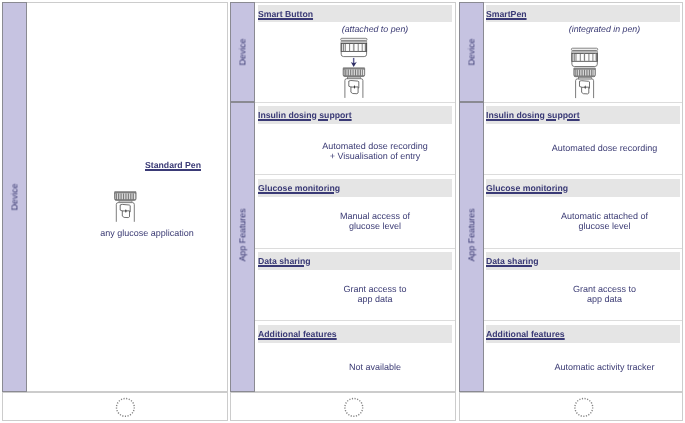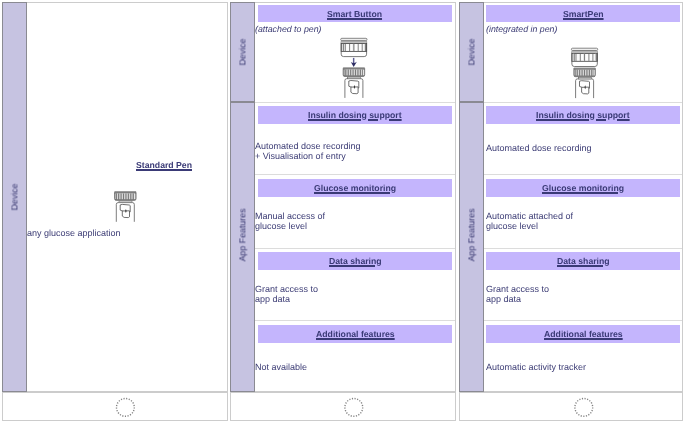--- a/index.html
+++ b/index.html
@@ -5,39 +5,39 @@
   html,body{margin:0;padding:0;background:#ffffff;}
   body{width:685px;height:423px;font-family:"Liberation Sans",sans-serif;overflow:hidden;
        -webkit-font-smoothing:antialiased;text-rendering:geometricPrecision;}
   .stage{position:relative;width:685px;height:423px;transform:translateZ(0);}
   .txt,.ttl,.tbar span,.sl span{will-change:transform;}
   .panel{position:absolute;box-sizing:border-box;border:1px solid #cccccc;background:#fff;}
   .sidebar{position:absolute;box-sizing:border-box;background:#c6c3e1;border:1px solid #8a8a92;}
   .sl{position:absolute;left:0;top:0;width:100%;height:100%;display:flex;align-items:center;justify-content:center;}
   .sl span{transform:rotate(-90deg);white-space:nowrap;font-size:8.8px;color:#33336d;}
   .sl.up{align-items:flex-start;padding-top:127px;}
-  .tbar{position:absolute;box-sizing:border-box;background:#c4b5fd;display:flex;align-items:center;justify-content:center;}
+  .tbar{position:absolute;box-sizing:border-box;background:#e5e5e5;display:flex;align-items:center;justify-content:flex-start;}
   .tbar span{font-size:8.7px;font-weight:bold;color:#3a3a76;text-decoration:underline;text-underline-offset:1.2px;text-decoration-thickness:1.7px;}
-  .txt{position:absolute;font-size:9px;color:#3b3b74;line-height:10px;}
+  .txt{position:absolute;text-align:center;font-size:9px;color:#3b3b74;line-height:10px;padding-left:20px;}
   .sep{position:absolute;background:#dcdcdc;height:1px;}
   .ttl{position:absolute;text-align:center;font-size:8.7px;font-weight:bold;color:#3a3a76;text-decoration:underline;text-underline-offset:1.2px;text-decoration-thickness:1.7px;}
   .ital{font-style:italic;font-size:8.8px;}
 </style>
 </head>
 <body>
 
 <div class="stage">
 
   <div class="panel" style="left:2px;top:2px;width:226px;height:390px;"></div>
   <div class="sidebar" style="left:2px;top:2px;width:25px;height:390px;">
     <span class="sl">
         <span>Device</span>
       </span>
   </div>
-  <div class="ttl" style="left:24px;top:160px;width:200px;padding-left:40px;">Standard Pen</div>
+  <div class="ttl" style="left:33px;top:160px;width:200px;padding-left:40px;">Standard Pen</div>
 
   <div class="txt" style="left:27px;top:228px;width:200px;">
     <div>any glucose application</div>
   </div>
 
   <div class="panel" style="left:2px;top:392px;width:226px;height:29px;"></div>
 
   <div class="panel" style="left:230px;top:2px;width:226px;height:390px;"></div>
   <div class="sidebar" style="left:230px;top:2px;width:25px;height:100px;">
     <span class="sl">

